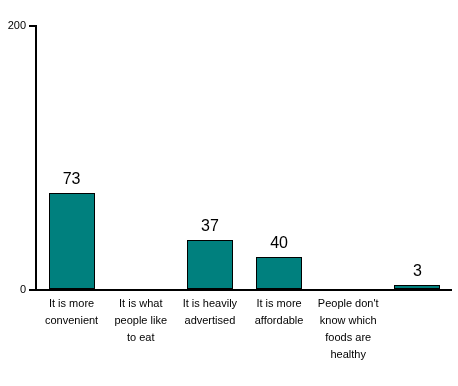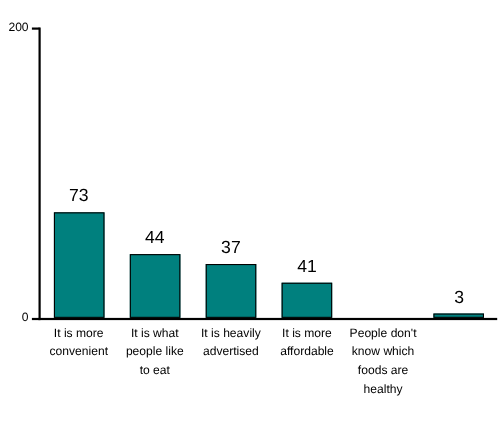--- a/index.html
+++ b/index.html
@@ -131,31 +131,27 @@
   <div class="y-tick-bottom"></div>
 
   <div class="axis-label" id="y-label-max">200</div>
   <div class="axis-label" id="y-label-min">0</div>
 
   <div class="plot-area" id="plot-area">
       <div class="bar-slot" style="left: 11.5833px; width: 46px;">
         <div class="bar-rect" style="height: 96px; background: rgb(0, 128, 126);"></div>
         <div class="bar-value" style="bottom: 105px;">73</div>
       </div>
-      <div class="bar-slot" style="left: 80.75px; width: 46px;">
-        <div class="bar-rect" style="height: 58px; background: rgb(0, 128, 126);"></div>
-        <div class="bar-value" style="bottom: 67px;">44</div>
-      </div>
       <div class="bar-slot" style="left: 149.917px; width: 46px;">
         <div class="bar-rect" style="height: 49px; background: rgb(0, 128, 126);"></div>
         <div class="bar-value" style="bottom: 58px;">37</div>
       </div>
       <div class="bar-slot" style="left: 219.083px; width: 46px;">
         <div class="bar-rect" style="height: 32px; background: rgb(0, 128, 126);"></div>
-        <div class="bar-value" style="bottom: 41px;">41</div>
+        <div class="bar-value" style="bottom: 41px;">40</div>
       </div>
       <div class="bar-slot" style="left: 357.417px; width: 46px;">
         <div class="bar-rect" style="height: 4px; background: rgb(0, 128, 126);"></div>
         <div class="bar-value" style="bottom: 13px;">3</div>
       </div>
     </div>
 
   <div class="cat-labels" id="cat-labels">
       <div class="cat-label" style="left: 0px; width: 69.1667px;">It is more
 convenient</div>

